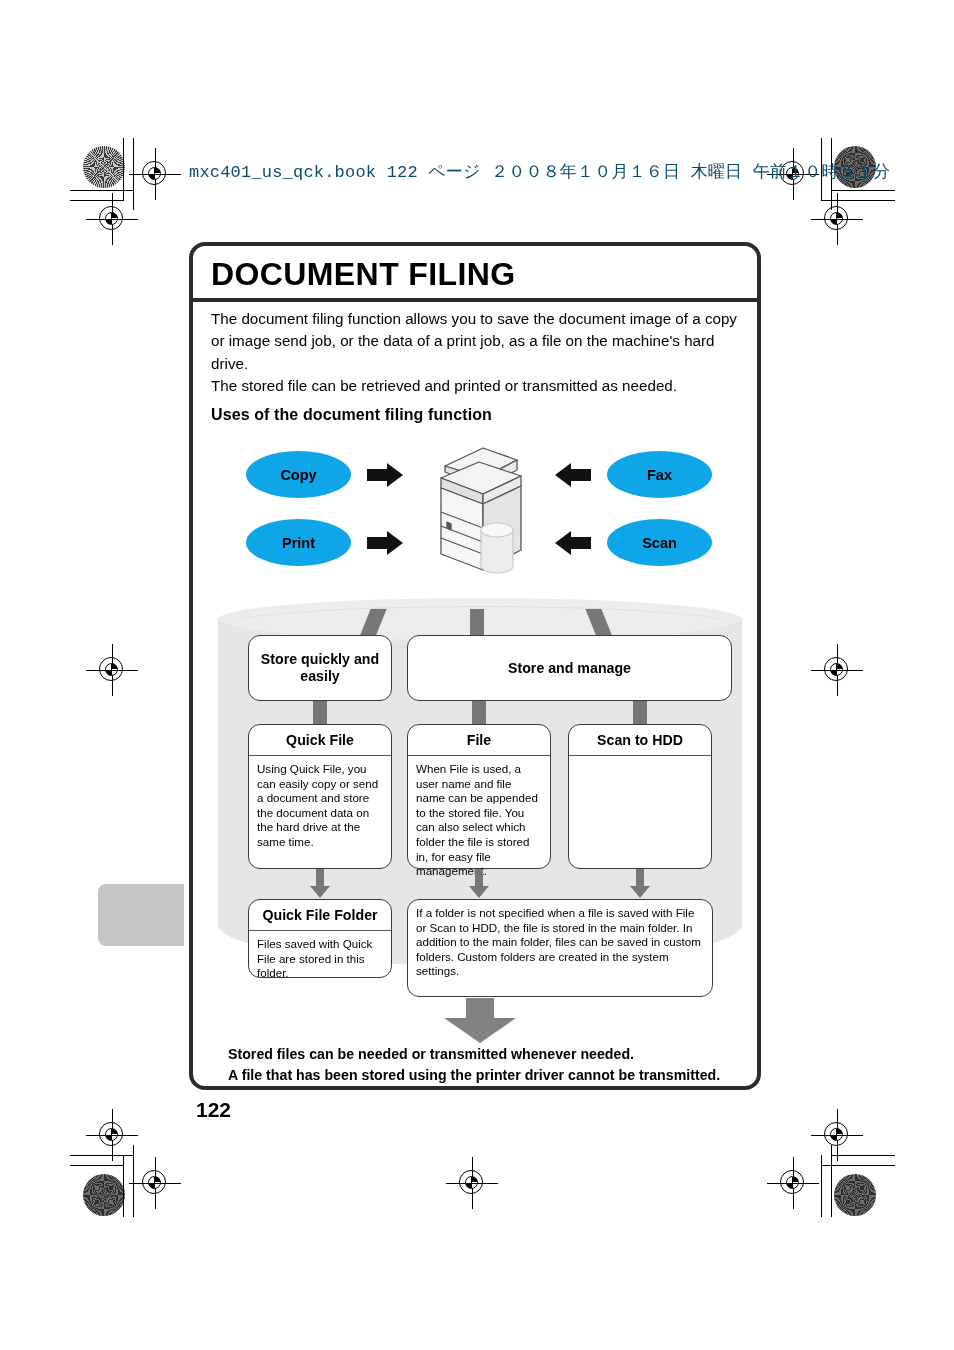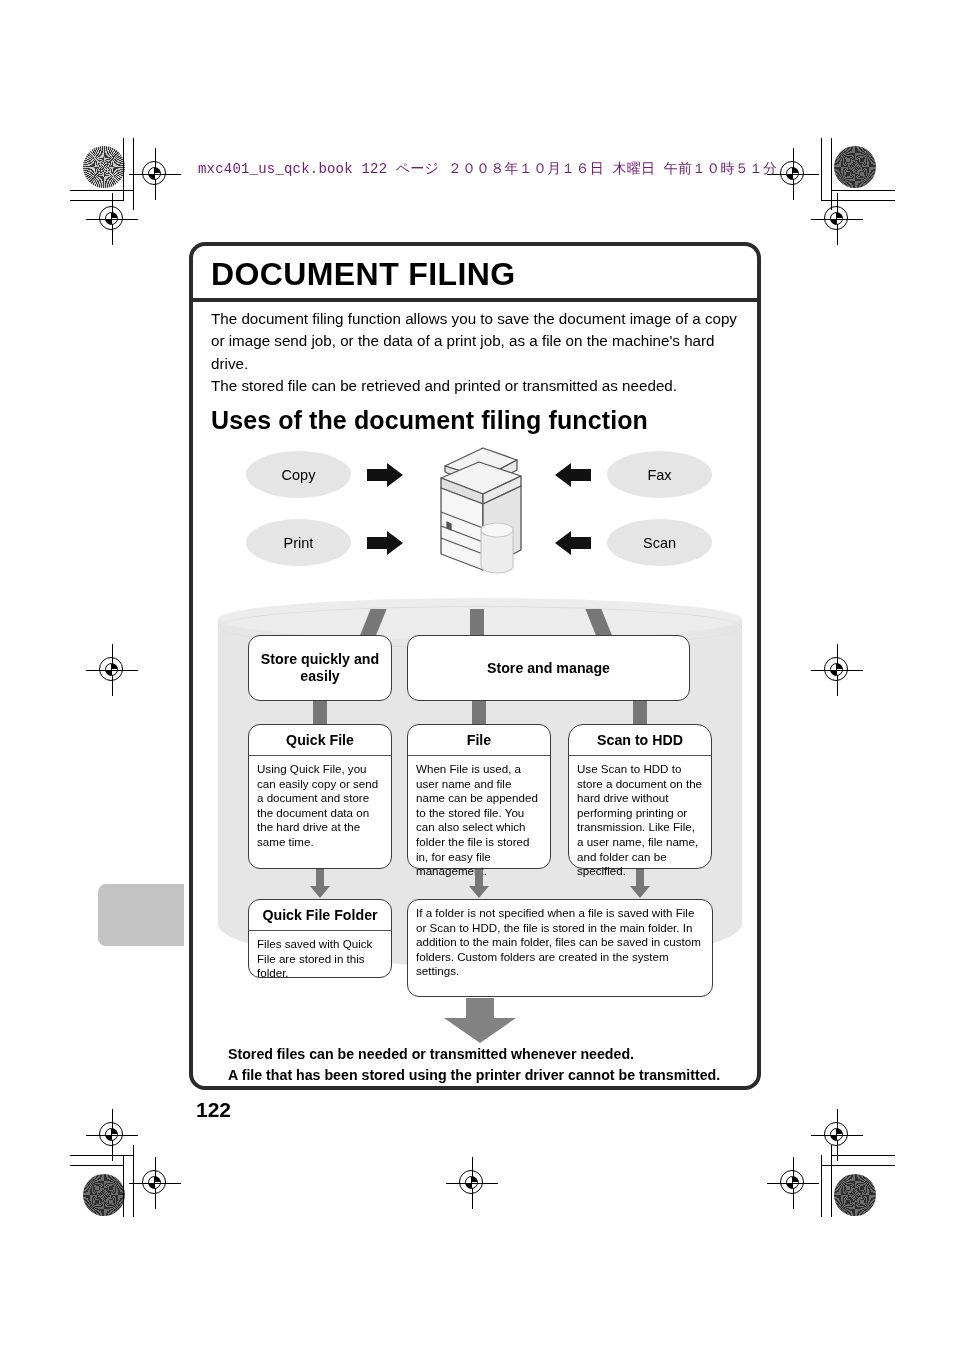--- a/index.html
+++ b/index.html
@@ -19,44 +19,44 @@
         conic-gradient(#000 0deg 90deg,#fff 90deg 180deg,#000 180deg 270deg,#fff 270deg 360deg);
       border:1px solid #000;box-sizing:border-box;}
 
   .colordisc{position:absolute;width:42px;height:42px;border-radius:50%;
       background:repeating-conic-gradient(#3a3a3a 0deg 3deg,#c9c9c9 3deg 6deg);}
   .colordisc.dark{background:repeating-conic-gradient(#2e2e2e 0deg 2deg,#6d6d6d 2deg 4deg);}
 
   .cline{position:absolute;background:#000;}
 
   
-  .bookline{position:absolute;left:198px;top:160px;font-size:14px;
+  .bookline{position:absolute;left:189px;top:160px;font-size:17px;
       font-family:"Liberation Mono","DejaVu Sans Mono",monospace;
-      letter-spacing:0.2px;white-space:nowrap;color:#701a75;}
+      letter-spacing:0.2px;white-space:nowrap;color:#0c4a6e;}
 
   
   .frame{position:absolute;left:189px;top:242px;width:572px;height:848px;
       border:4px solid #2b2b2b;border-radius:16px;box-sizing:border-box;background:#fff;}
   .frame-title{position:absolute;left:0;top:0;right:0;height:56px;
       border-bottom:4px solid #2b2b2b;box-sizing:border-box;}
   .frame-title h1{margin:0;padding:5px 0 0 18px;font-size:32px;font-weight:bold;
       letter-spacing:0.4px;line-height:46px;}
 
   .intro{position:absolute;left:18px;top:62px;width:534px;font-size:15.2px;
       line-height:22.4px;}
   .intro p{margin:0;}
 
-  .subtitle{position:absolute;left:18px;top:160px;font-size:25px;font-weight:bold;
+  .subtitle{position:absolute;left:18px;top:160px;font-size:16px;font-weight:bold;
       letter-spacing:0.1px;}
 
   
   .srcarea{position:absolute;left:0;top:200px;width:572px;height:130px;}
-  .oval{position:absolute;width:105px;height:47px;background:#e5e5e5;border-radius:50%;
+  .oval{position:absolute;width:105px;height:47px;background:#0ea5e9;border-radius:50%;
       display:flex;align-items:center;justify-content:center;
-      font-size:14.5px;font-weight:normal;}
+      font-size:14.5px;font-weight:bold;}
   .oval.copy {left:53px; top:5px;}
   .oval.print{left:53px; top:73px;}
   .oval.fax  {left:414px;top:5px;}
   .oval.scan {left:414px;top:73px;align-items:center;}
 
   .barrow{position:absolute;width:36px;height:26px;}
   .barrow svg{display:block;}
   .ar-copy {left:174px;top:16px;}
   .ar-print{left:174px;top:84px;}
   .ar-fax  {left:362px;top:16px;}
@@ -81,27 +81,27 @@
   .node .hd{font-size:14.2px;font-weight:bold;text-align:center;padding:7px 4px 6px;
       line-height:17px;}
   .node .hd.div{border-bottom:1.4px solid #555;}
   .node .bd{font-size:11.6px;line-height:14.6px;padding:6px 8px 4px;}
 
   .n-banner{left:142px;top:0;width:288px;height:33px;border-radius:17px;
       display:flex;align-items:center;justify-content:center;
       font-size:14.2px;font-weight:bold;}
 
   .n-quick   {left:55px; top:59px; width:144px;height:66px;}
-  .n-manage  {left:214px;top:59px; width:283px;height:66px;}
+  .n-manage  {left:214px;top:59px; width:325px;height:66px;}
   .n-quick .hd,.n-manage .hd{padding-top:0;display:flex;align-items:center;
       justify-content:center;height:100%;}
 
   .n-qfile  {left:55px; top:148px;width:144px;height:145px;}
   .n-file   {left:214px;top:148px;width:144px;height:145px;}
-  .n-hdd    {left:375px;top:148px;width:144px;height:145px;border-radius:15px;}
+  .n-hdd    {left:375px;top:148px;width:144px;height:145px;}
 
   .n-qfolder{left:55px; top:323px;width:144px;height:79px;}
   .n-mfolder{left:214px;top:323px;width:306px;height:98px;}
 
   
   .conn{position:absolute;background:#777;}
   .conn-slant{position:absolute;background:#777;}
 
   .darrow{position:absolute;width:22px;height:30px;}
   .darrow svg{display:block;}
@@ -296,21 +296,20 @@
     <div class="node n-qfile">
       <div class="hd div">Quick File</div>
       <div class="bd">Using Quick File, you can easily copy or send a document and store the document data on the hard drive at the same time.</div>
     </div>
     <div class="node n-file">
       <div class="hd div">File</div>
       <div class="bd">When File is used, a user name and file name can be appended to the stored file. You can also select which folder the file is stored in, for easy file management.</div>
     </div>
     <div class="node n-hdd">
       <div class="hd div">Scan to HDD</div>
-      <div class="bd">Use Scan to HDD to store a document on the hard drive without performing printing or transmission. Like File, a user name, file name, and folder can be specified.</div>
     </div>
 
     <div class="darrow" style="left:116px;top:293px;">
       <svg width="22" height="30" viewBox="0 0 22 30">
           <path d="M7 0 L15 0 L15 17 L21 17 L11 29 L1 17 L7 17 Z" fill="#777"></path>
         </svg>
     </div>
     <div class="darrow" style="left:275px;top:293px;">
       <svg width="22" height="30" viewBox="0 0 22 30">
           <path d="M7 0 L15 0 L15 17 L21 17 L11 29 L1 17 L7 17 Z" fill="#777"></path>

